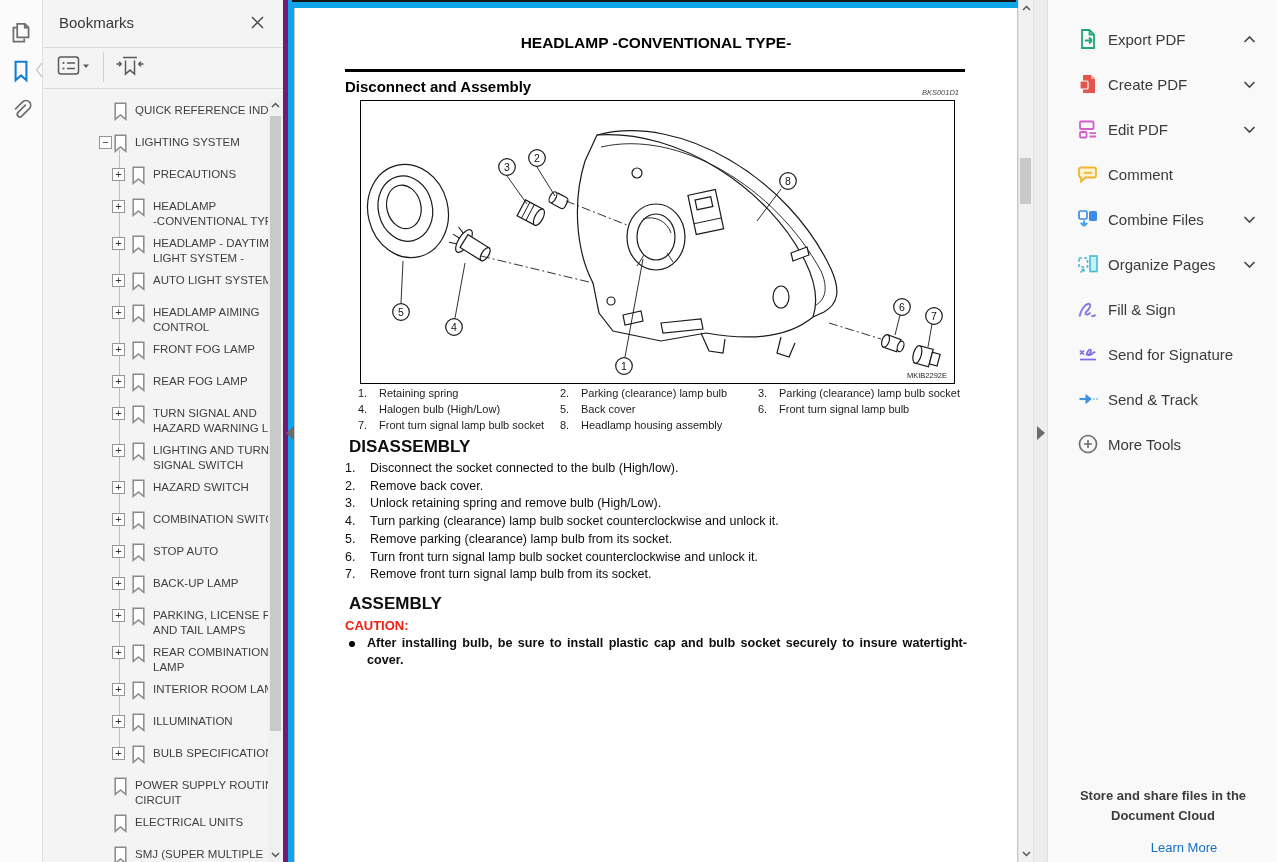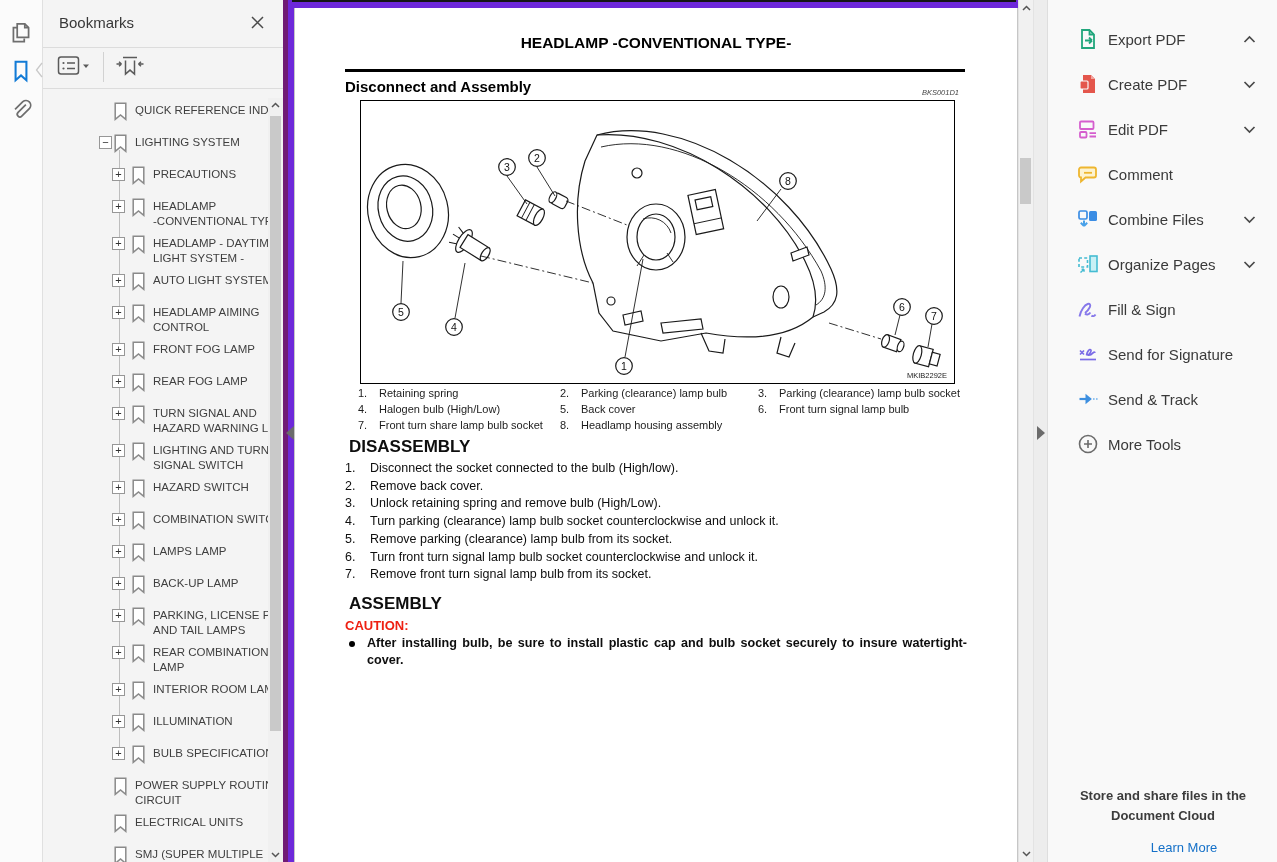--- a/index.html
+++ b/index.html
@@ -32,21 +32,21 @@
   .bm-row.lv0 .bm-exp{left:56px;}
   .bm-row.lv1 .bm-exp{left:69px;}
   .bm-ico{position:absolute;top:-1px;}
   .bm-row.lv0 .bm-ico{left:70px;}
   .bm-row.lv1 .bm-ico{left:88px;}
   .bm-scroll{position:absolute;right:0;top:98px;bottom:0;width:15px;background:#f0f0f0;}
   .bm-thumb{position:absolute;left:2px;top:18px;width:11px;height:615px;background:#c9c9c9;}
   .scroll-arrow{position:absolute;left:3px;cursor:pointer;}
 
   
-  .doc-area{position:absolute;left:283px;top:0;width:764px;height:862px;background:#6d28d9;}
+  .doc-area{position:absolute;left:283px;top:0;width:764px;height:862px;background:#0ea5e9;}
   .page-top-line{position:absolute;left:9px;top:0;width:724px;height:2px;background:#151515;}
   .page{position:absolute;left:11px;top:8px;width:722px;height:854px;background:#fff;
     border-left:1px solid #c6c6c6;border-right:1px solid #c6c6c6;}
   .pg-title{position:absolute;left:0;top:26px;width:100%;text-align:center;
     font-size:15.5px;font-weight:bold;color:#000;}
   .pg-rule{position:absolute;left:50px;top:61px;width:620px;height:3px;background:#000;}
   .pg-heading{position:absolute;left:50px;top:70px;font-size:15px;font-weight:bold;color:#000;}
   .pg-code{position:absolute;right:58px;top:80px;font-size:7.5px;font-style:italic;color:#444;}
   .figure{position:absolute;left:65px;top:92px;width:593px;height:282px;border:1.5px solid #000;
     box-sizing:content-box;}
@@ -266,21 +266,21 @@
           </span>
           <span class="lbl">COMBINATION SWITCH</span>
         </div>
         <div class="bm-row lv1">
           <div class="bm-exp">+</div>
           <span class="bm-ico">
             <svg width="15" height="19" viewBox="0 0 15 19" fill="#fff" stroke="#8a8a8a" stroke-width="1.5">
               <path d="M2.2 1.2h10.6v16.2l-5.3-4.4-5.3 4.4z"></path>
             </svg>
           </span>
-          <span class="lbl">LAMPS LAMP</span>
+          <span class="lbl">STOP AUTO</span>
         </div>
         <div class="bm-row lv1">
           <div class="bm-exp">+</div>
           <span class="bm-ico">
             <svg width="15" height="19" viewBox="0 0 15 19" fill="#fff" stroke="#8a8a8a" stroke-width="1.5">
               <path d="M2.2 1.2h10.6v16.2l-5.3-4.4-5.3 4.4z"></path>
             </svg>
           </span>
           <span class="lbl">BACK-UP LAMP</span>
         </div>
@@ -505,21 +505,21 @@
           <div class="part">
             <span class="pn">5.</span>
             <span class="pl">Back cover</span>
           </div>
           <div class="part">
             <span class="pn">6.</span>
             <span class="pl">Front turn signal lamp bulb</span>
           </div>
           <div class="part">
             <span class="pn">7.</span>
-            <span class="pl">Front turn share lamp bulb socket</span>
+            <span class="pl">Front turn signal lamp bulb socket</span>
           </div>
           <div class="part">
             <span class="pn">8.</span>
             <span class="pl">Headlamp housing assembly</span>
           </div>
         </div>
 
       <div class="textblock">
         <h3 class="sect-h">DISASSEMBLY</h3>
         <div id="steps">

